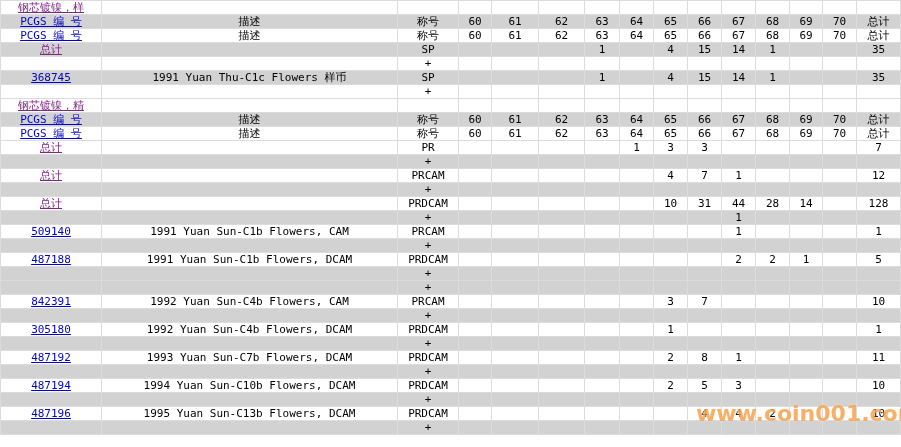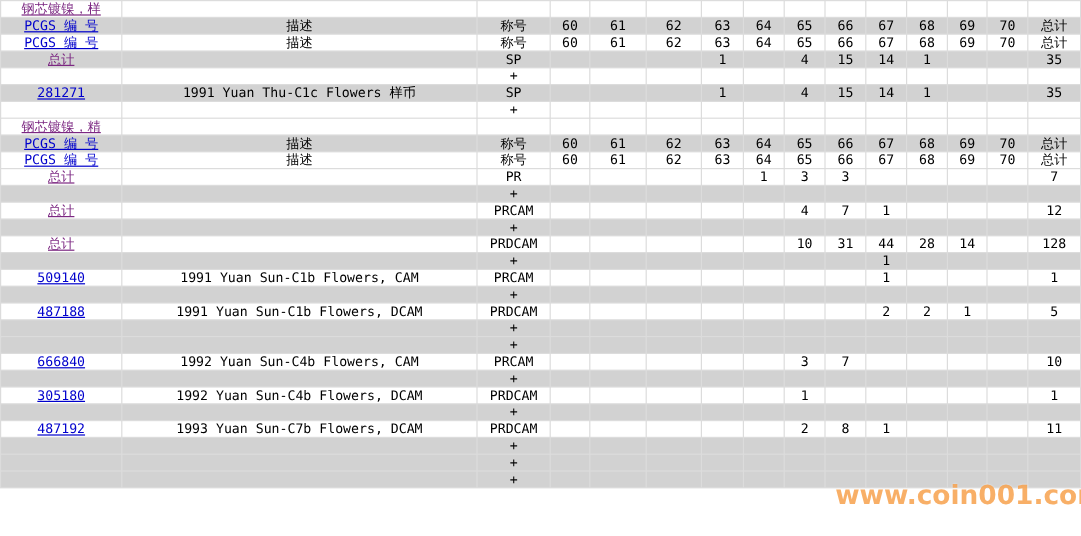--- a/index.html
+++ b/index.html
@@ -150,21 +150,21 @@
           <td></td>
           <td></td>
           <td></td>
           <td></td>
           <td></td>
           <td></td>
           <td></td>
           <td></td>
         </tr>
         <tr class="gray">
-          <td><a class="blue">281271</a></td>
+          <td><a class="blue">368745</a></td>
           <td>1991 Yuan Thu-C1c Flowers 样币</td>
           <td>SP</td>
           <td></td>
           <td></td>
           <td></td>
           <td>1</td>
           <td></td>
           <td>4</td>
           <td>15</td>
           <td>14</td>
@@ -422,21 +422,21 @@
           <td></td>
           <td></td>
           <td></td>
           <td></td>
           <td></td>
           <td></td>
           <td></td>
           <td></td>
         </tr>
         <tr class="white">
-          <td><a class="blue">666840</a></td>
+          <td><a class="blue">842391</a></td>
           <td>1992 Yuan Sun-C4b Flowers, CAM</td>
           <td>PRCAM</td>
           <td></td>
           <td></td>
           <td></td>
           <td></td>
           <td></td>
           <td>3</td>
           <td>7</td>
           <td></td>
@@ -523,36 +523,70 @@
           <td></td>
           <td></td>
           <td></td>
           <td></td>
           <td></td>
           <td></td>
           <td></td>
           <td></td>
           <td></td>
         </tr>
-        <tr class="gray">
-          <td></td>
-          <td></td>
-          <td>+</td>
-          <td></td>
-          <td></td>
-          <td></td>
-          <td></td>
-          <td></td>
-          <td></td>
-          <td></td>
-          <td></td>
-          <td></td>
-          <td></td>
-          <td></td>
-          <td></td>
+        <tr class="white">
+          <td><a class="blue">487194</a></td>
+          <td>1994 Yuan Sun-C10b Flowers, DCAM</td>
+          <td>PRDCAM</td>
+          <td></td>
+          <td></td>
+          <td></td>
+          <td></td>
+          <td></td>
+          <td>2</td>
+          <td>5</td>
+          <td>3</td>
+          <td></td>
+          <td></td>
+          <td></td>
+          <td>10</td>
+        </tr>
+        <tr class="gray">
+          <td></td>
+          <td></td>
+          <td>+</td>
+          <td></td>
+          <td></td>
+          <td></td>
+          <td></td>
+          <td></td>
+          <td></td>
+          <td></td>
+          <td></td>
+          <td></td>
+          <td></td>
+          <td></td>
+          <td></td>
+        </tr>
+        <tr class="white">
+          <td><a class="blue">487196</a></td>
+          <td>1995 Yuan Sun-C13b Flowers, DCAM</td>
+          <td>PRDCAM</td>
+          <td></td>
+          <td></td>
+          <td></td>
+          <td></td>
+          <td></td>
+          <td></td>
+          <td>4</td>
+          <td>4</td>
+          <td>2</td>
+          <td></td>
+          <td></td>
+          <td>10</td>
         </tr>
         <tr class="gray">
           <td></td>
           <td></td>
           <td>+</td>
           <td></td>
           <td></td>
           <td></td>
           <td></td>
           <td></td>

